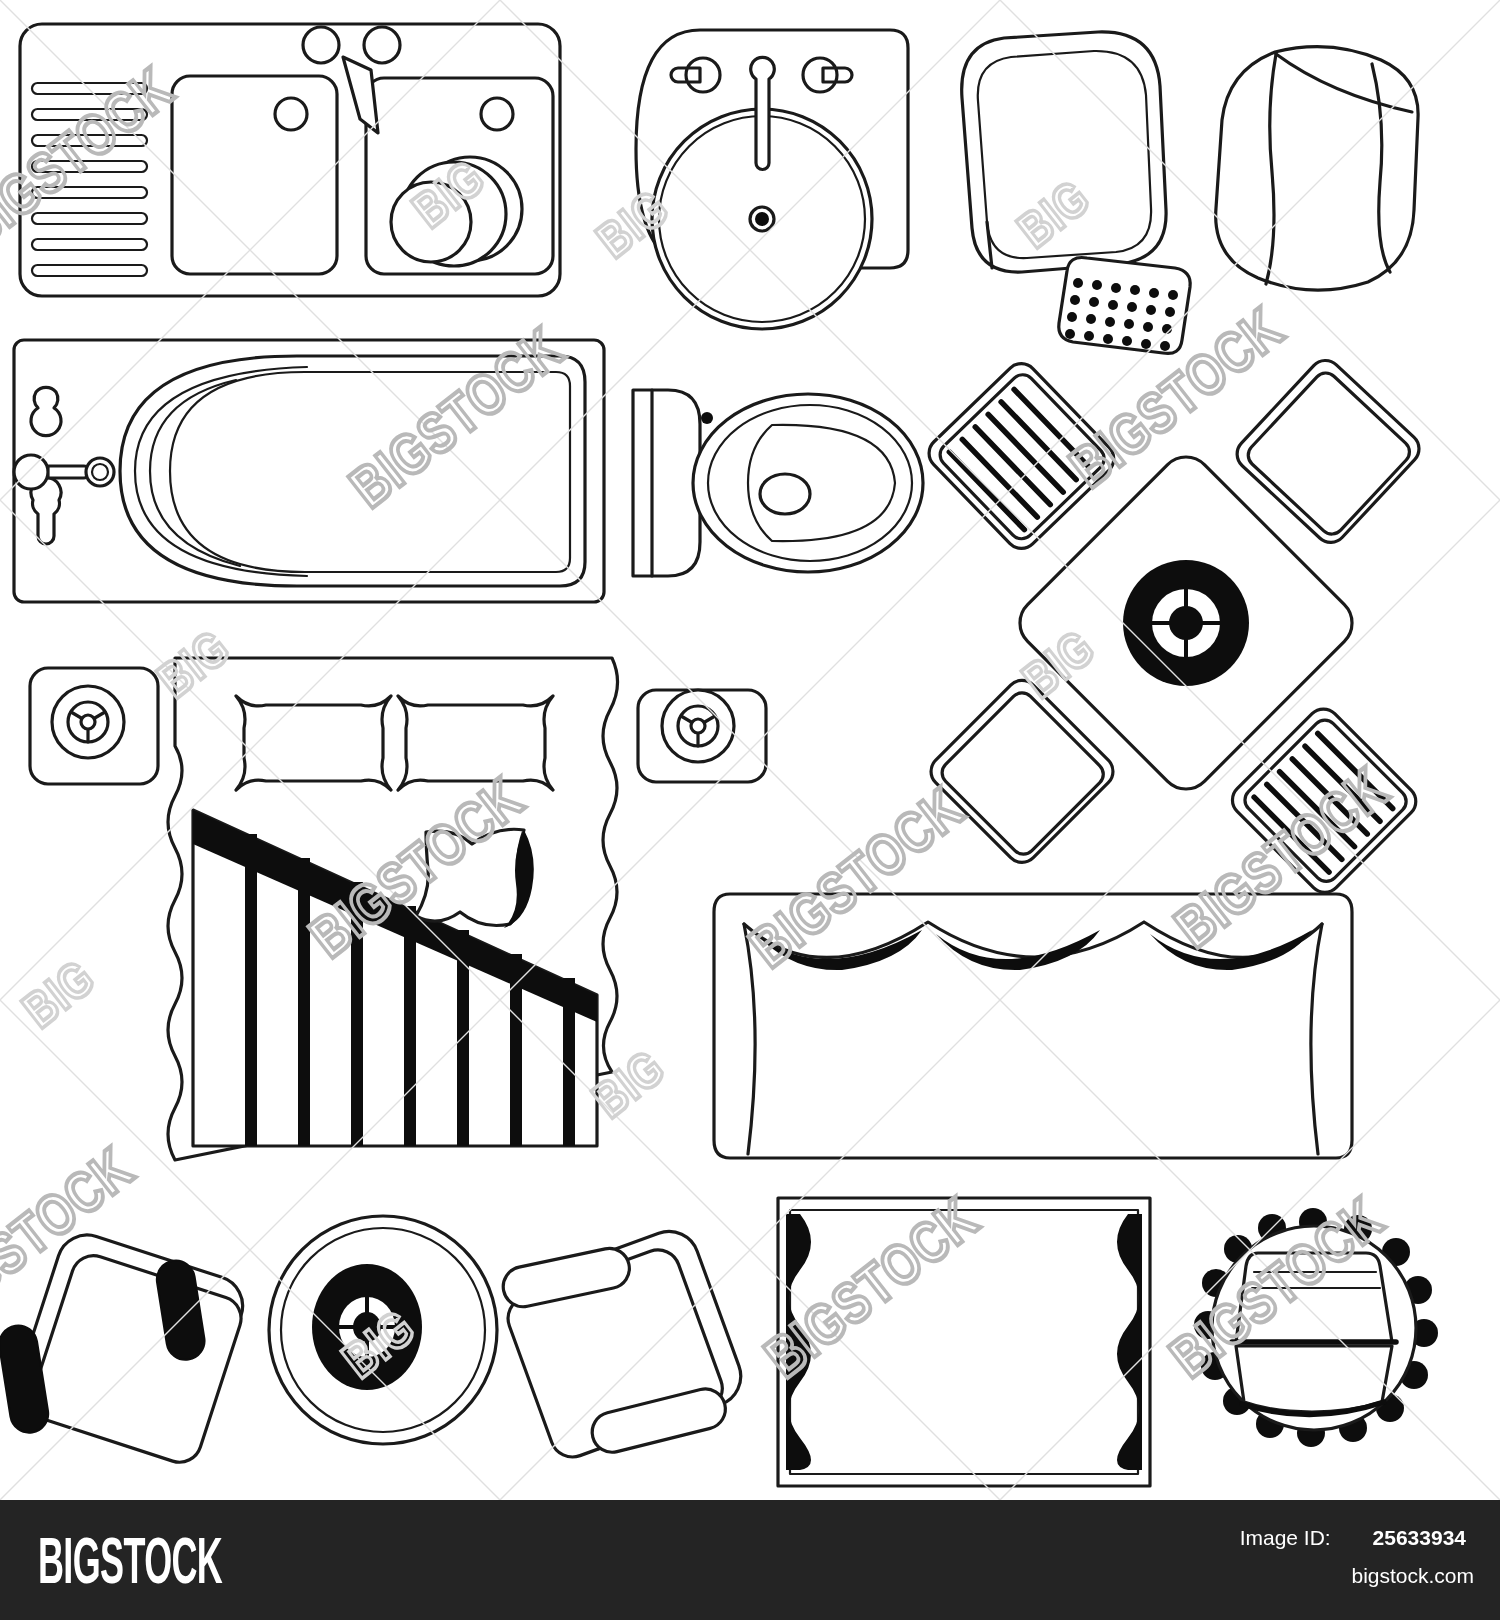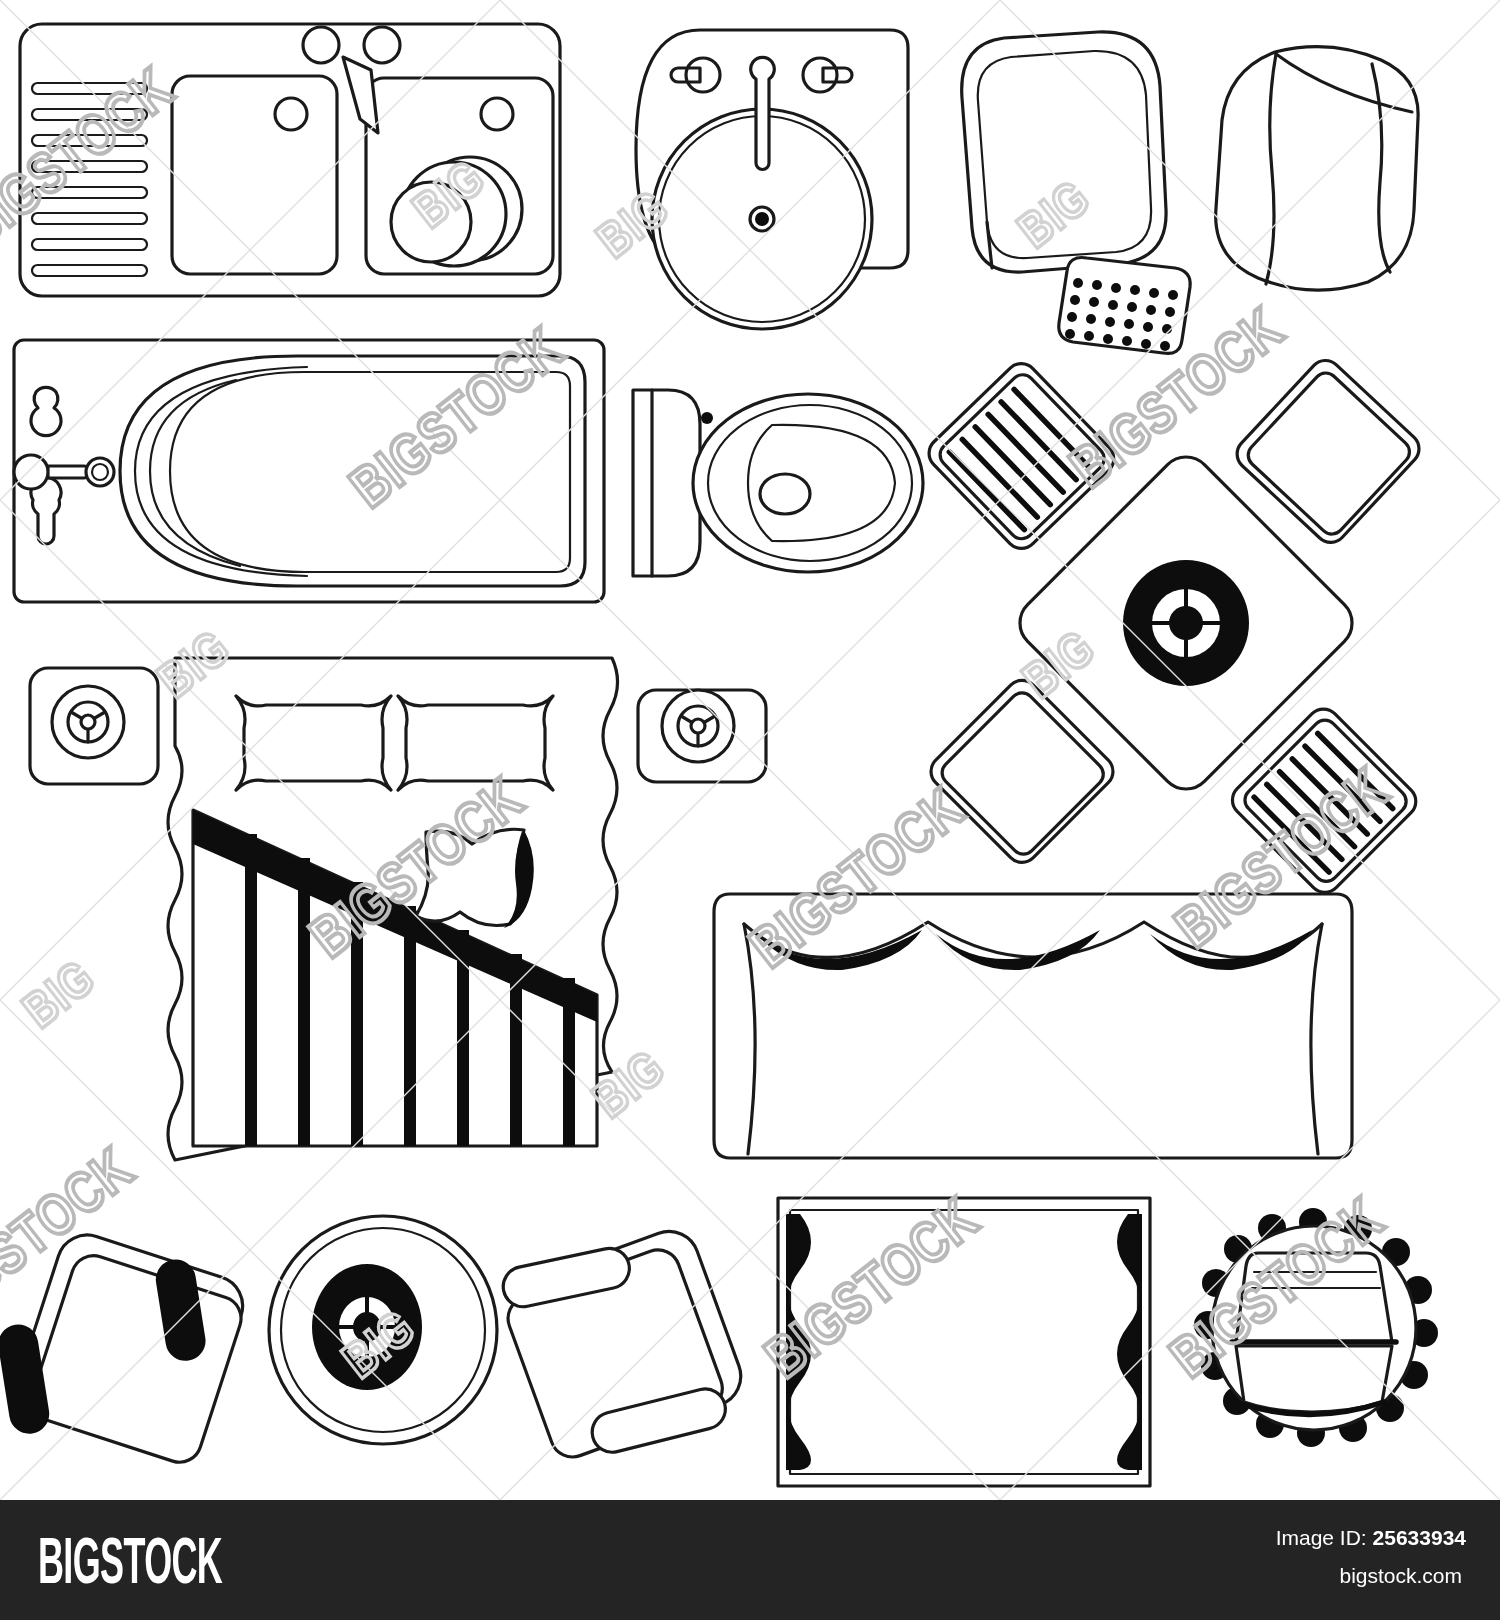--- a/index.html
+++ b/index.html
@@ -7,22 +7,22 @@
   #page{position:relative;width:1500px;height:1620px;background:#fff;overflow:hidden;}
   #art{position:absolute;left:0;top:0;width:1500px;height:1500px;}
   #watermarks{position:absolute;left:0;top:0;width:1500px;height:1500px;pointer-events:none;}
 
   
   #footer{position:absolute;left:0;top:1500px;width:1500px;height:120px;background:#242424;}
   #brand{position:absolute;left:38px;top:28px;color:#fff;font-size:58px;line-height:1;
          font-family:"Liberation Sans Narrow","Liberation Sans",sans-serif;
          font-weight:700;letter-spacing:-1px;transform:scaleX(.62) scaleY(1.12);transform-origin:left top;}
   #imgid{position:absolute;right:34px;top:26px;color:#fff;font-size:21px;white-space:nowrap;}
-  #imgid b{font-weight:700;}
-  #site{position:absolute;right:38px;top:64px;color:#fff;font-size:21px;white-space:nowrap;}
+  #imgid b{font-weight:700;margin-left:36px;}
+  #site{position:absolute;right:26px;top:64px;color:#fff;font-size:21px;white-space:nowrap;}
 </style>
 </head>
 <body>
 
 <div id="page">
 
   <svg id="art" viewBox="0 0 1500 1500">
     <defs>
       <style>
         .ln  { fill:none; stroke:#1a1a1a; stroke-width:3.2; stroke-linecap:round; stroke-linejoin:round; }

